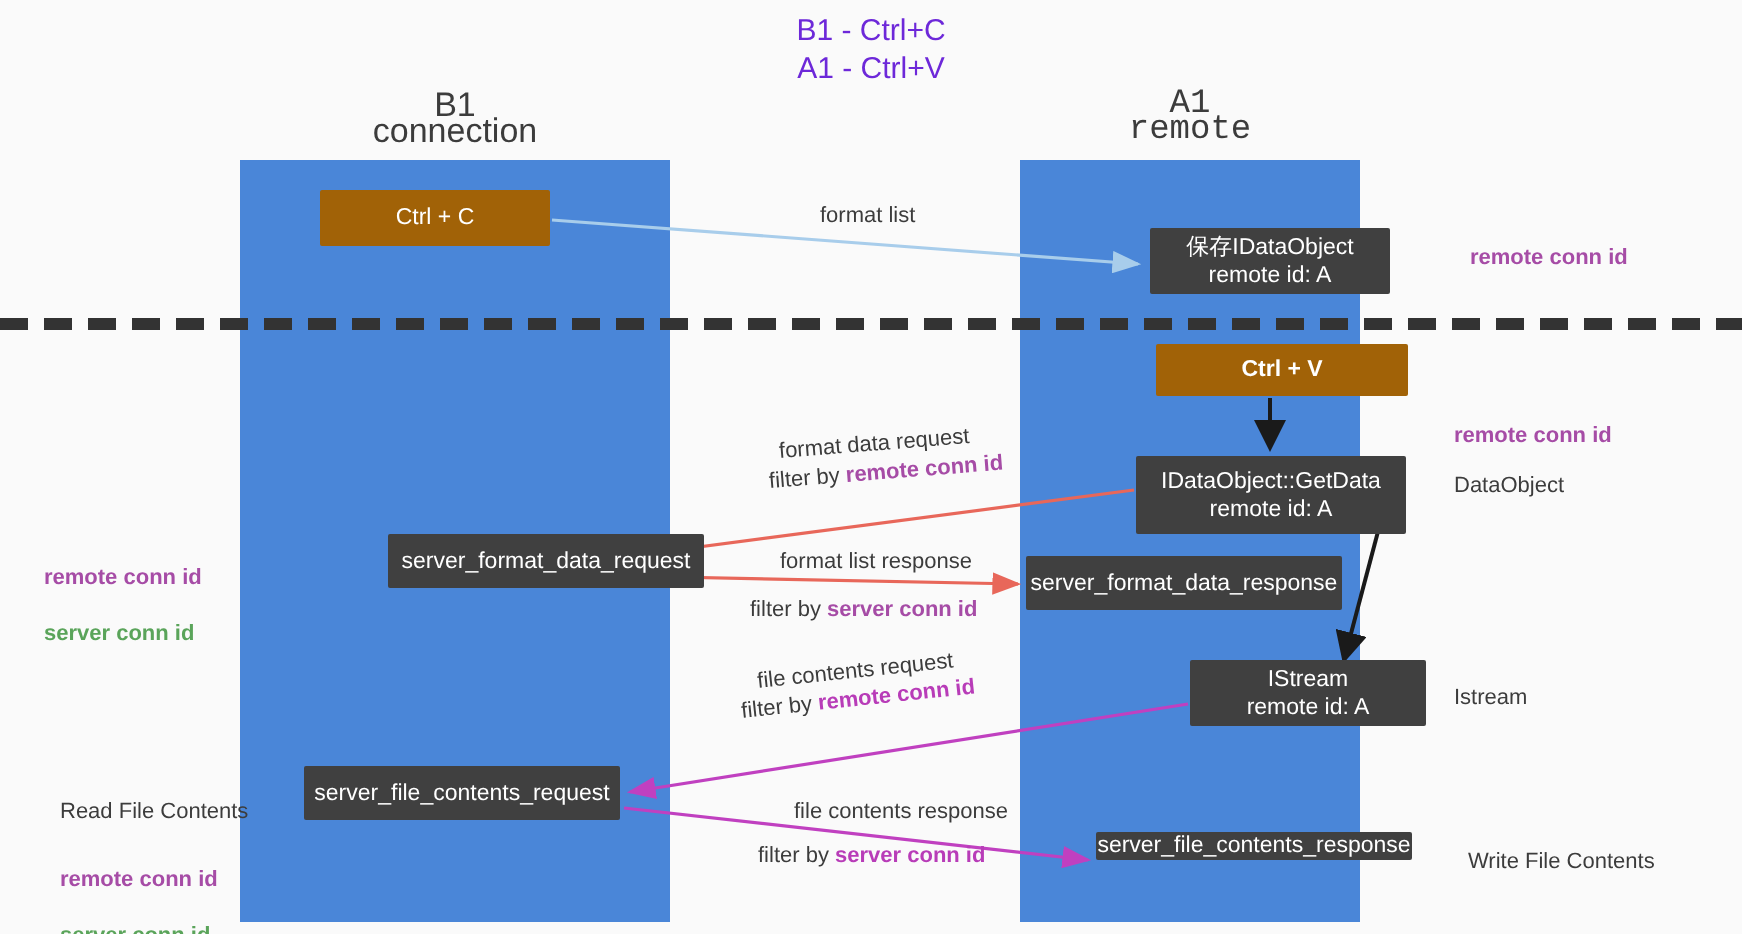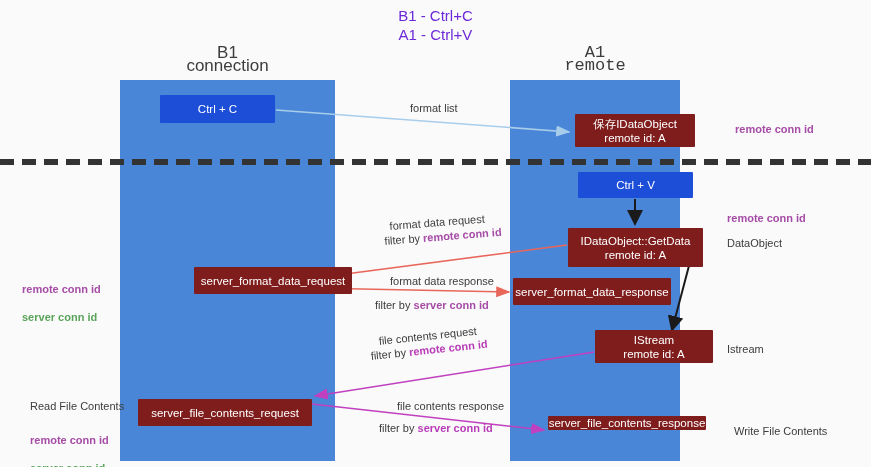--- a/index.html
+++ b/index.html
@@ -34,31 +34,31 @@
     position:absolute;
     box-sizing:border-box;
     display:flex;align-items:center;justify-content:center;
     text-align:center;
     color:#ffffff;
     font-size:11.5px;
     line-height:14px;
     white-space:pre-line;
     border-radius:1px;
   }
-  .green{background:#1d4ed8;}
-  .orange{background:#7f1d1d;}
+  .green{background:#a16207;}
+  .orange{background:#404040;}
 
   #n-ctrlc{left:160px;top:95px;width:115px;height:28px;}
   #n-idataobject{left:575px;top:114px;width:120px;height:33px;}
-  #n-ctrlv{left:578px;top:172px;width:115px;height:26px;}
+  #n-ctrlv{left:578px;top:172px;width:126px;height:26px;font-weight:bold;}
   #n-getdata{left:568px;top:228px;width:135px;height:39px;}
   #n-sfdreq{left:152px;top:267px;width:158px;height:27px;margin-left:42px;}
   #n-sfdres{left:513px;top:278px;width:158px;height:27px;}
   #n-istream{left:595px;top:330px;width:118px;height:33px;}
-  #n-sfcreq{left:138px;top:383px;width:174px;height:27px;margin-top:16px;}
+  #n-sfcreq{left:152px;top:383px;width:158px;height:27px;}
   #n-sfcres{left:548px;top:416px;width:158px;height:14px;}
 
   .side{
     position:absolute;font-size:11px;line-height:14px;
     white-space:pre-line;
   }
   .purple{color:#a64ca6;font-weight:bold;}
   .greenlbl{color:#5aa45a;font-weight:bold;}
   .plain{color:#3c3c3c;font-weight:normal;}
 
@@ -172,21 +172,21 @@
     <div class="greenlbl">server conn id</div>
   </div>
 
   <div class="edge-label" id="e-formatlist">format list</div>
 
   <div class="edge-label" id="e-fdreq1">format data request</div>
   <div class="edge-label" id="e-fdreq2">
     <span>filter by </span><span class="hl hl-purple">remote conn id</span>
   </div>
 
-  <div class="edge-label" id="e-fdres1">format data response</div>
+  <div class="edge-label" id="e-fdres1">format list response</div>
   <div class="edge-label" id="e-fdres2">
     <span>filter by </span><span class="hl hl-purple">server conn id</span>
   </div>
 
   <div class="edge-label" id="e-fcreq1">file contents request</div>
   <div class="edge-label" id="e-fcreq2">
     <span>filter by </span><span class="hl hl-magenta">remote conn id</span>
   </div>
 
   <div class="edge-label" id="e-fcres1">file contents response</div>

